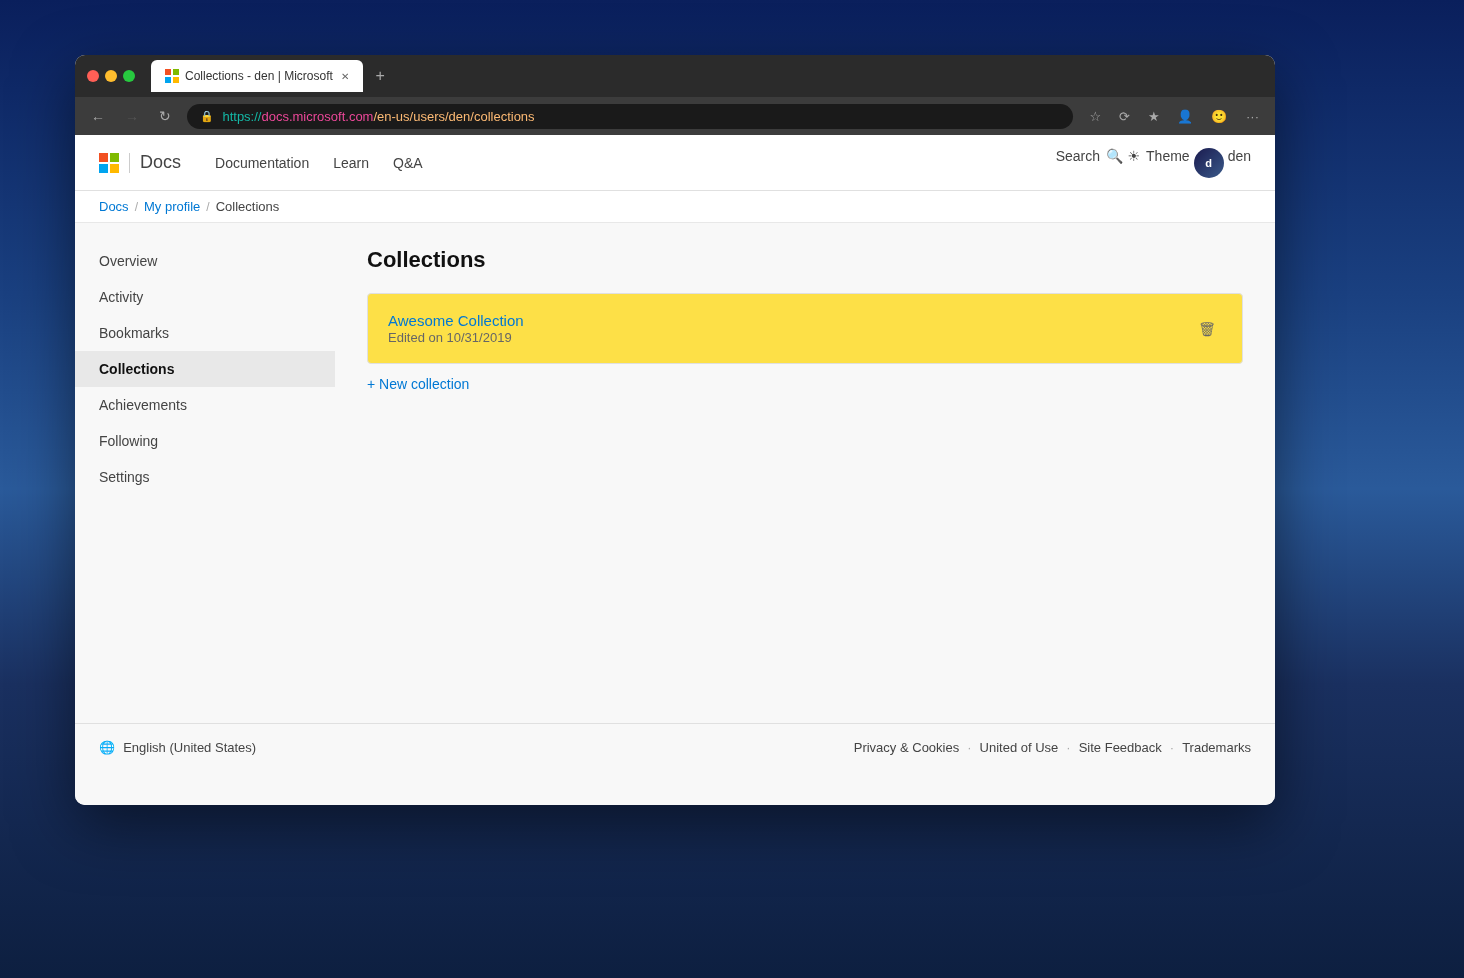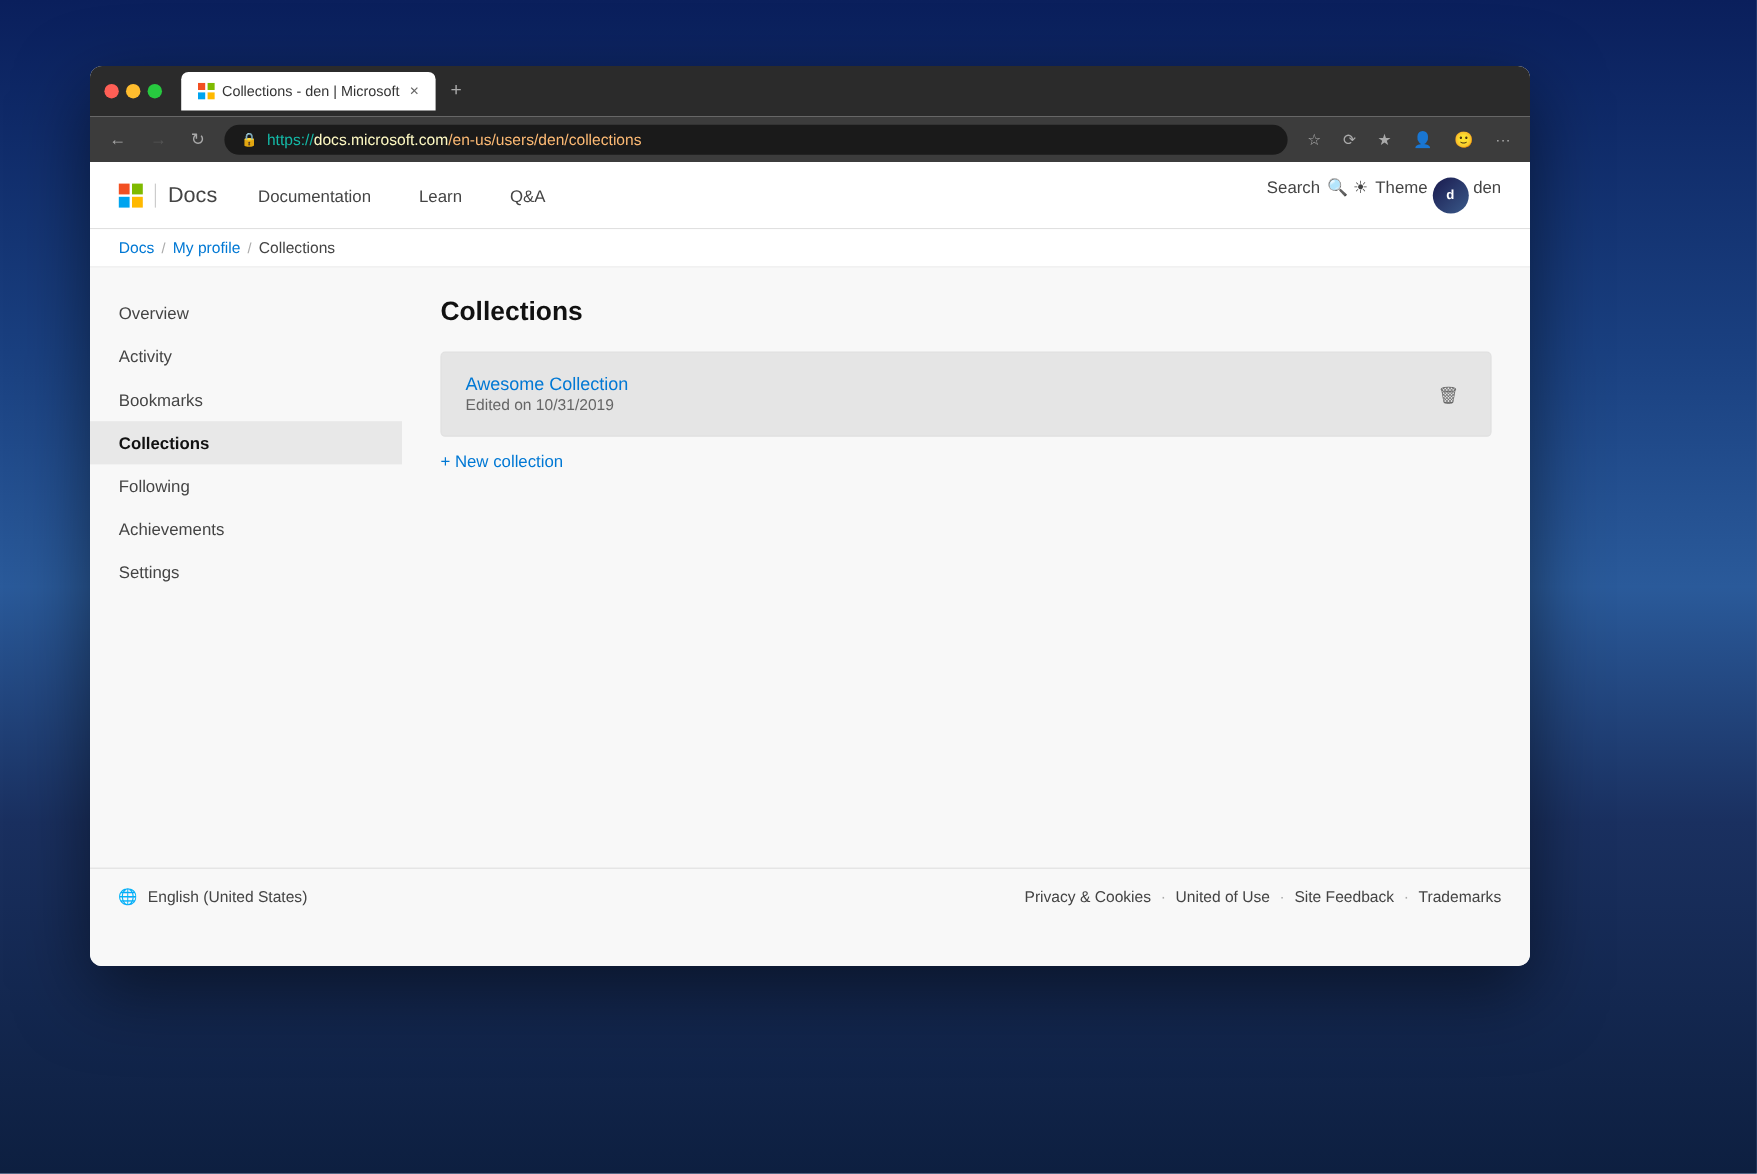--- a/index.html
+++ b/index.html
@@ -135,21 +135,21 @@
       color: #aaa;
       font-size: 11px;
     }
 
     .url-text {
       color: #e0e0e0;
       font-size: 13px;
     }
 
     .url-text .url-domain {
-      color: #fef9c3;
+      color: #ec4899;
     }
 
     .browser-actions {
       display: flex;
       align-items: center;
       gap: 10px;
     }
 
     .browser-action-btn {
       color: #aaa;
@@ -201,21 +201,21 @@
 
     .ms-logo-divider {
       width: 1px;
       height: 20px;
       background: #ccc;
     }
 
     .site-nav {
       display: flex;
       align-items: flex-end;
-      gap: 20px;
+      gap: 4px;
       flex: 1;
     }
 
     .nav-link {
       color: #444;
       font-size: 14px;
       text-decoration: none;
       padding: 6px 10px;
       border-radius: 4px;
     }
@@ -332,21 +332,21 @@
 
     .content-title {
       font-size: 22px;
       font-weight: 600;
       color: #111;
       margin-bottom: 20px;
     }
 
     
     .collection-card {
-      background: #e5e5e5;
+      background: #fde047;
       border: 1px solid #e0e0e0;
       border-radius: 4px;
       padding: 18px 20px;
       display: flex;
       align-items: center;
       justify-content: space-between;
     }
 
     .collection-name {
       color: #0078d4;
@@ -524,22 +524,22 @@
       </div>
     </div>
 
     <div class="main-layout">
 
       <nav class="sidebar">
         <a class="sidebar-item">Overview</a>
         <a class="sidebar-item">Activity</a>
         <a class="sidebar-item">Bookmarks</a>
         <a class="sidebar-item active">Collections</a>
+        <a class="sidebar-item">Achievements</a>
         <a class="sidebar-item">Following</a>
-        <a class="sidebar-item">Achievements</a>
         <a class="sidebar-item">Settings</a>
       </nav>
 
       <div class="content">
         <h1 class="content-title">Collections</h1>
 
         <div class="collection-card">
           <div>
             <a class="collection-name">Awesome Collection</a>
             <div class="collection-meta">Edited on 10/31/2019</div>

